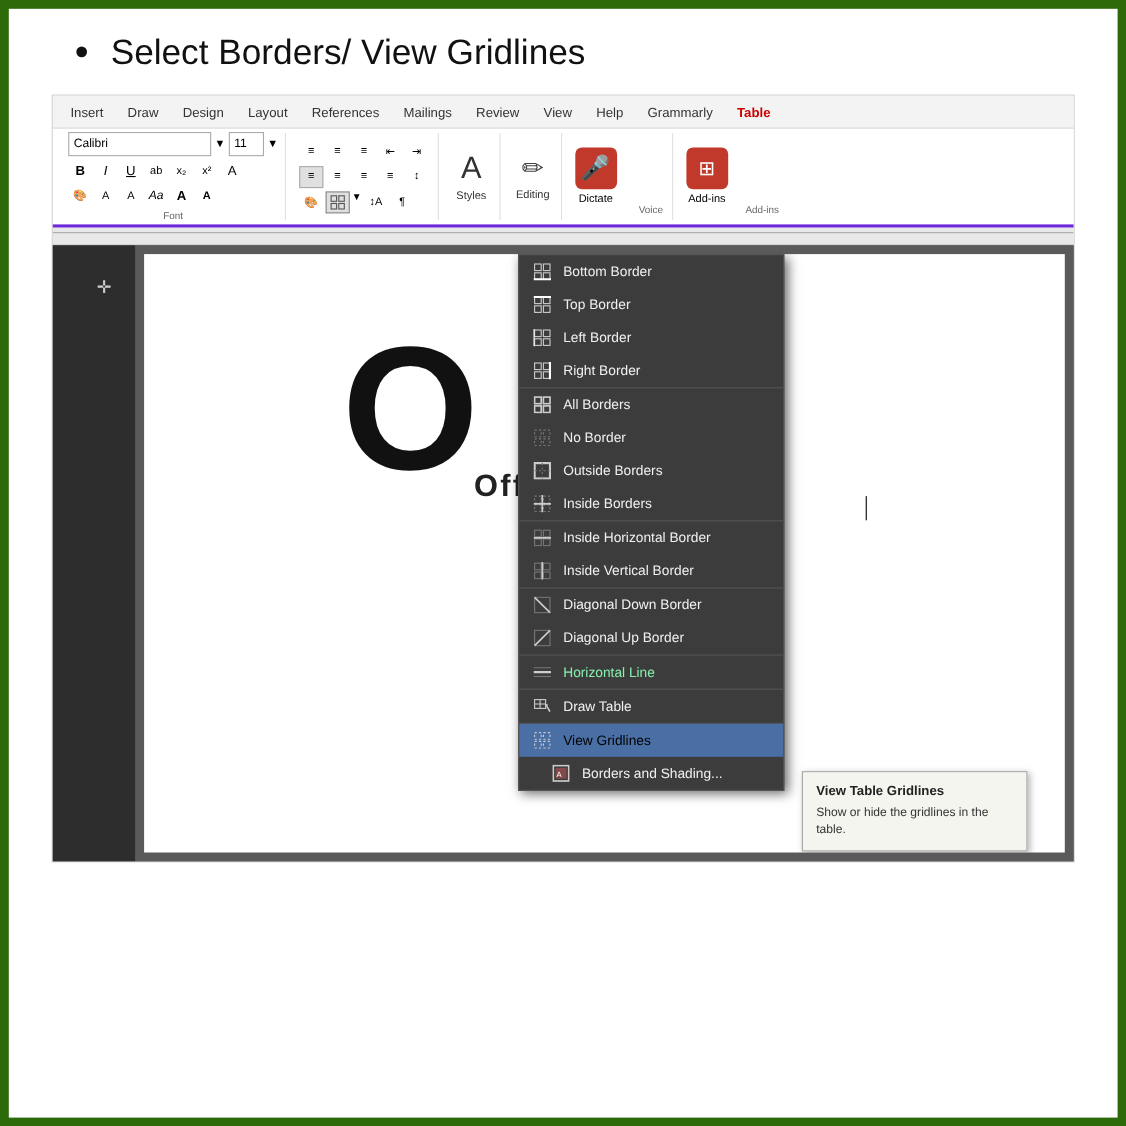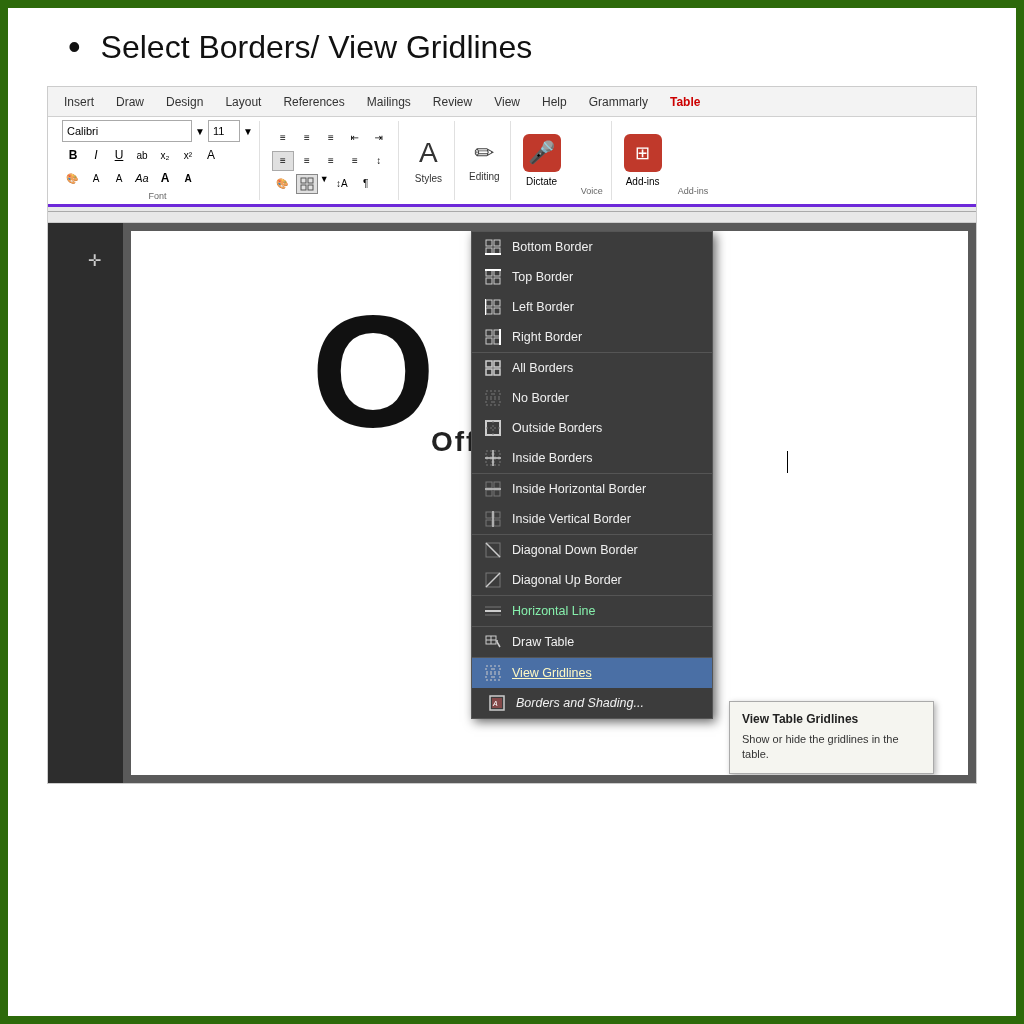--- a/index.html
+++ b/index.html
@@ -315,33 +315,33 @@
                   <rect x="1" y="2" width="10" height="8" fill="none" stroke="#ccc" stroke-width="1"></rect>
                   <line x1="6" y1="2" x2="6" y2="10" stroke="#ccc" stroke-width="1"></line>
                   <line x1="1" y1="6" x2="11" y2="6" stroke="#ccc" stroke-width="1"></line>
                   <path d="M12 8 L15 13" stroke="#ccc" stroke-width="1.5"></path>
                   <circle cx="12" cy="7" r="1" fill="#ccc"></circle>
                 </svg>
             </span>
             <span>Draw Table</span>
           </div>
 
-          <div style="display:flex; align-items:center; padding:6px 12px; cursor:pointer; color:#fef9c3; font-size:12.5px; gap:10px; background:#4a6fa5;text-decoration:underline;">
+          <div style="display:flex; align-items:center; padding:6px 12px; cursor:pointer; color:#000000; font-size:12.5px; gap:10px; background:#4a6fa5;">
             <span style="width:18px; height:18px; display:flex; align-items:center; justify-content:center;">
               <svg width="16" height="16" viewBox="0 0 16 16">
                   <rect x="1" y="1" width="6" height="6" fill="none" stroke="#ccc" stroke-width="1" stroke-dasharray="2"></rect>
                   <rect x="9" y="1" width="6" height="6" fill="none" stroke="#ccc" stroke-width="1" stroke-dasharray="2"></rect>
                   <rect x="1" y="9" width="6" height="6" fill="none" stroke="#ccc" stroke-width="1" stroke-dasharray="2"></rect>
                   <rect x="9" y="9" width="6" height="6" fill="none" stroke="#ccc" stroke-width="1" stroke-dasharray="2"></rect>
                 </svg>
             </span>
             <span>View Gridlines</span>
           </div>
 
-          <div style="display:flex; align-items:center; padding:6px 16px; cursor:pointer; color:#f0f0f0; font-size:12.5px; gap:10px;font-style:italic;">
+          <div style="display:flex; align-items:center; padding:6px 29px; cursor:pointer; color:#f0f0f0; font-size:12.5px; gap:10px;">
             <span style="width:18px; height:18px; display:flex; align-items:center; justify-content:center;">
               <svg width="16" height="16" viewBox="0 0 16 16">
                   <rect x="1" y="1" width="14" height="14" fill="none" stroke="#ccc" stroke-width="1.5"></rect>
                   <path d="M3 3 L13 3 L13 13 L3 13 Z" fill="#c55" opacity="0.5"></path>
                   <text x="4" y="11" font-size="7" fill="#fff">A</text>
                 </svg>
             </span>
             <span>Borders and Shading...</span>
           </div>
         </div>

